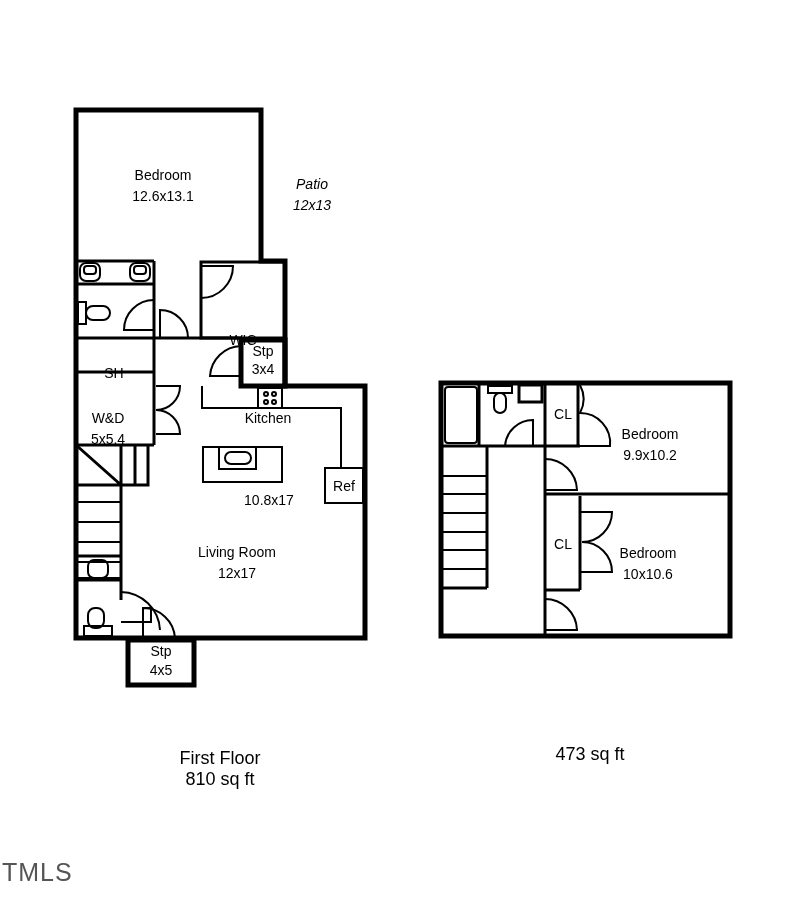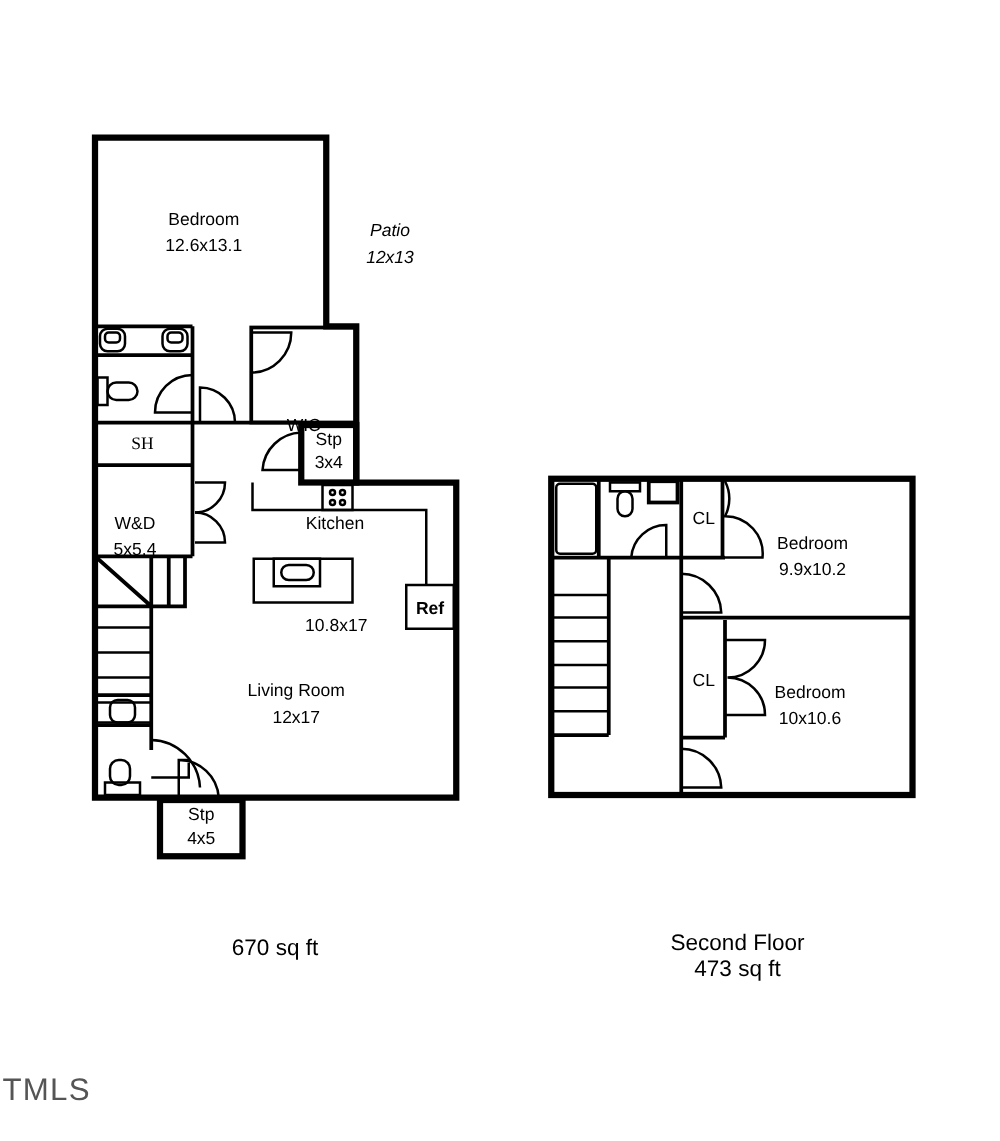--- a/index.html
+++ b/index.html
@@ -141,38 +141,38 @@
   <span>Bedroom</span>
   <span>12.6x13.1</span>
 </div>
 <div class="lbl" style="left:276px;top:174px;width:72px;font-style:italic;">
   <span>Patio</span>
   <span>12x13</span>
 </div>
 <div class="lbl" style="left:208px;top:290px;width:70px;margin-top:40px;">
   <span>WIC</span>
 </div>
-<div class="lbl" style="left:86px;top:345px;width:56px;font-family:Liberation Serif, serif;">
+<div class="lbl" style="left:86px;top:363px;width:56px;">
   <span>SH</span>
 </div>
 <div class="lbl" style="left:241px;top:342px;width:44px;line-height:18px;">
   <span>Stp</span>
   <span>3x4</span>
 </div>
 <div class="lbl" style="left:78px;top:392px;width:60px;margin-top:16px;">
   <span>W&amp;D</span>
   <span>5x5.4</span>
 </div>
 <div class="lbl" style="left:222px;top:408px;width:92px;">
   <span>Kitchen</span>
 </div>
 <div class="lbl" style="left:224px;top:490px;width:90px;">
   <span>10.8x17</span>
 </div>
-<div class="lbl" style="left:325px;top:476px;width:38px;font-weight:bold;">
+<div class="lbl" style="left:325px;top:476px;width:38px;">
   <span>Ref</span>
 </div>
 <div class="lbl" style="left:170px;top:542px;width:134px;">
   <span>Living Room</span>
   <span>12x17</span>
 </div>
 <div class="lbl" style="left:130px;top:642px;width:62px;line-height:19px;">
   <span>Stp</span>
   <span>4x5</span>
 </div>
@@ -186,20 +186,20 @@
 </div>
 <div class="lbl" style="left:547px;top:534px;width:32px;">
   <span>CL</span>
 </div>
 <div class="lbl" style="left:600px;top:543px;width:96px;">
   <span>Bedroom</span>
   <span>10x10.6</span>
 </div>
 
 <div class="lbl cap" style="left:150px;top:748px;width:140px;">
-  <span>670 sq ft</span>
+  <span>First Floor</span>
+  <span>810 sq ft</span>
 </div>
 <div class="lbl cap" style="left:510px;top:744px;width:160px;">
-  <span>Second Floor</span>
   <span>473 sq ft</span>
 </div>
 
 <div class="mls">TMLS</div>
 
 </body></html>

